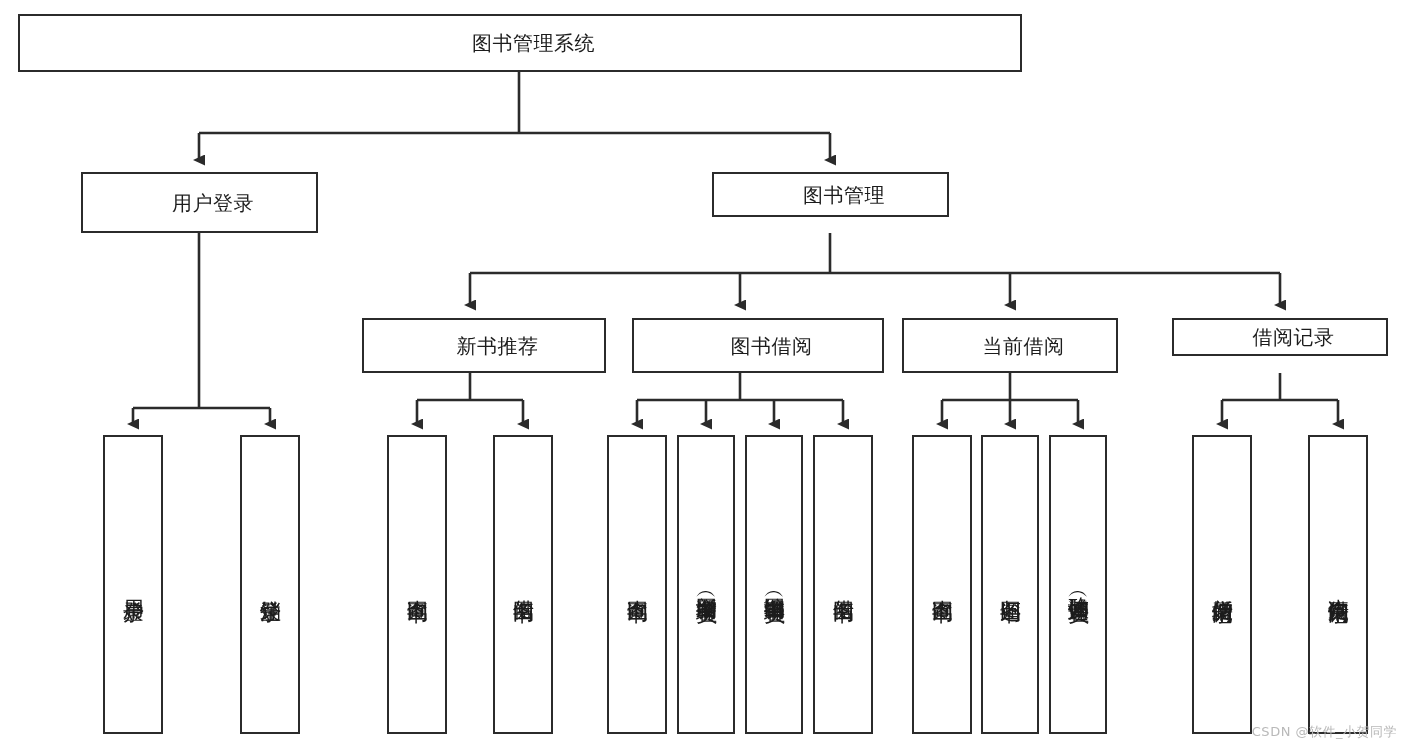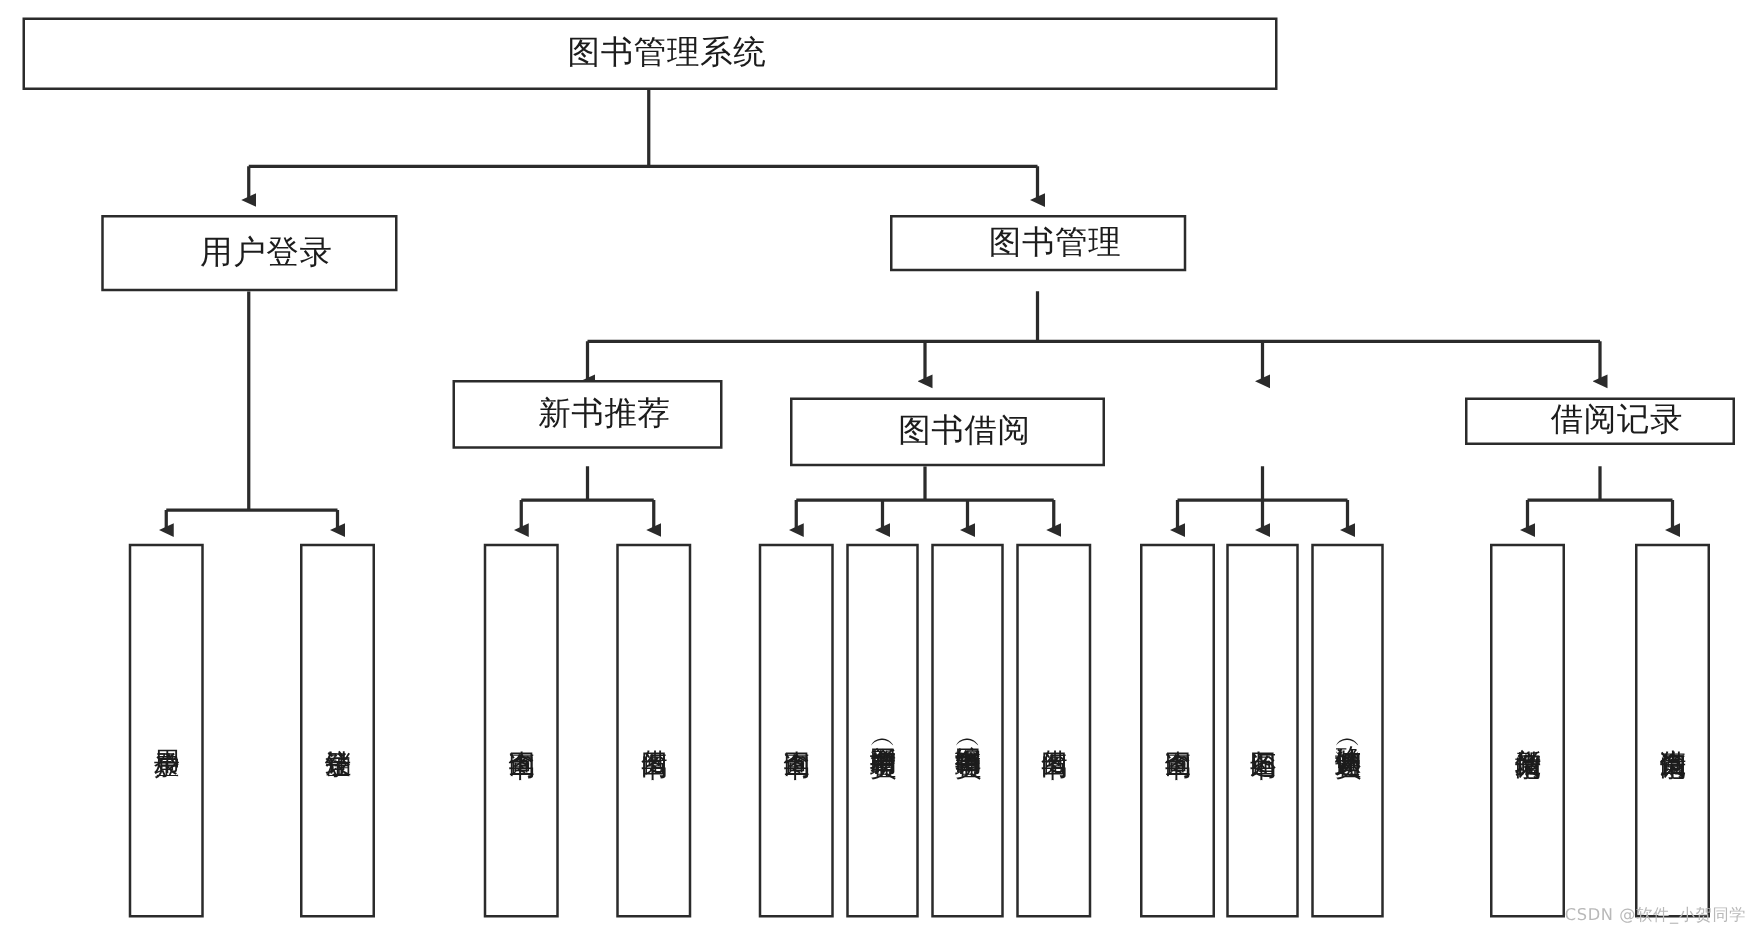--- a/index.html
+++ b/index.html
@@ -29,21 +29,21 @@
     position: absolute;
     box-sizing: border-box;
     border: 2px solid #2b2b2b;
     background: #ffffff;
     display: flex;
     align-items: center;
     justify-content: center;
     color: #1c1c1c;
   }
   .node.horiz {
-    font-size: 26px;
+    font-size: 20px;
     letter-spacing: 0.5px;
     line-height: 1.2;
     padding-left: 27px;
   }
   .node.vert {
     writing-mode: vertical-rl;
     text-orientation: upright;
     font-size: 21px;
     line-height: 1.28;
     letter-spacing: 1px;
@@ -125,25 +125,28 @@
     <span>图书管理系统</span>
   </div>
 
   <div class="node horiz" style="left:81px; top:172px; width:237px; height:61px;">
     <span>用户登录</span>
   </div>
   <div class="node horiz" style="left:712px; top:172px; width:237px; height:45px;">
     <span>图书管理</span>
   </div>
 
-  <div class="node horiz" style="left:362px; top:304px; width:216px; height:55px;text-align:right;">
+  <div class="node horiz" style="left:362px; top:318px; width:244px; height:55px;text-align:right;">
     <span>新书推荐</span>
   </div>
   <div class="node horiz" style="left:632px; top:318px; width:252px; height:55px;">
     <span>图书借阅</span>
+  </div>
+  <div class="node horiz" style="left:902px; top:318px; width:216px; height:55px;">
+    <span>当前借阅</span>
   </div>
   <div class="node horiz" style="left:1172px; top:318px; width:216px; height:38px;">
     <span>借阅记录</span>
   </div>
 
   <div class="node vert" style="left:103px; top:435px; width:60px; height:299px;">
     <span class="vtext">用户登录</span>
   </div>
   <div class="node vert" style="left:240px; top:435px; width:60px; height:299px;">
     <span class="vtext">注销登录</span>

